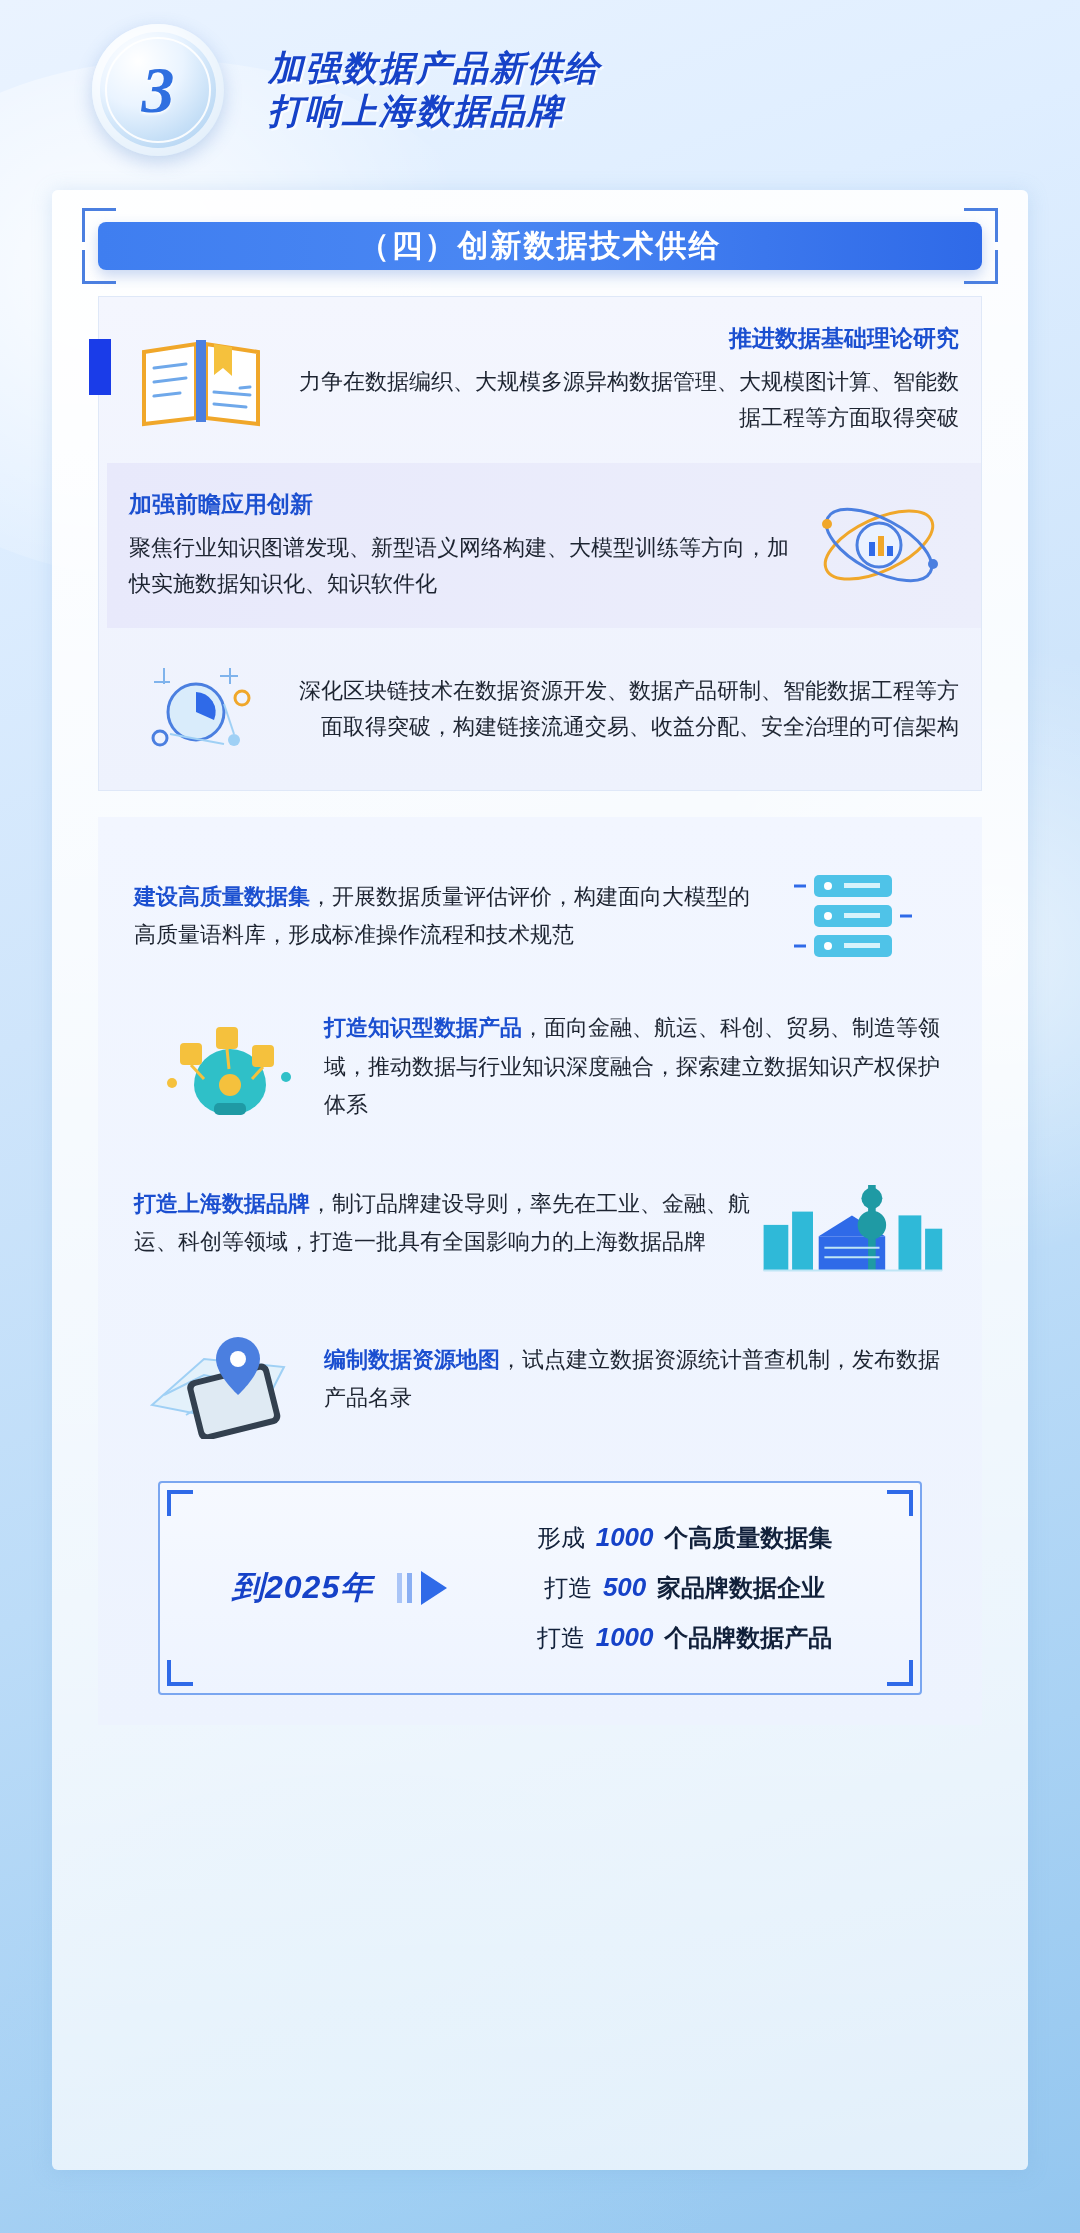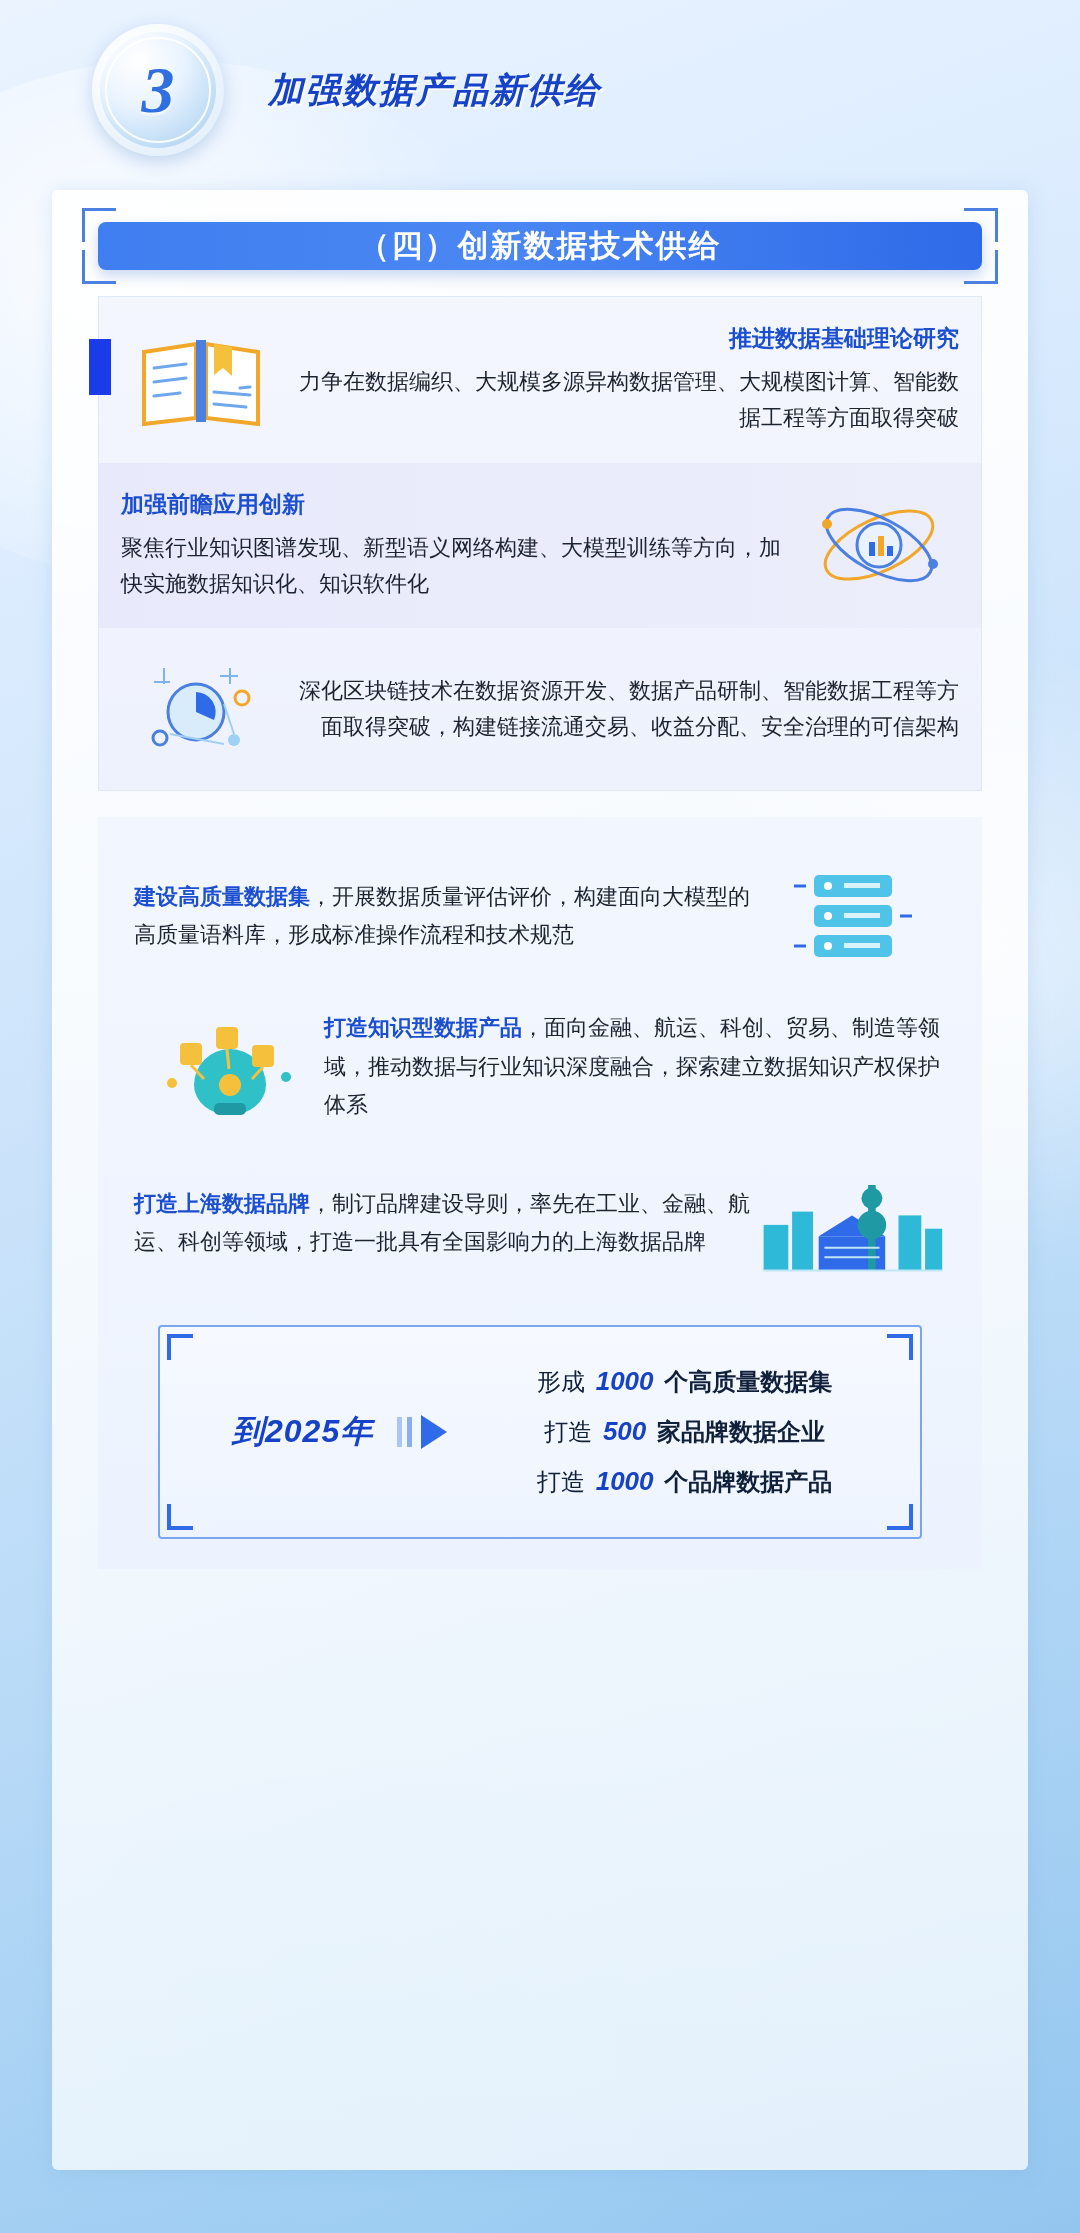--- a/index.html
+++ b/index.html
@@ -126,21 +126,21 @@
     background: linear-gradient(180deg, #f4f6fe, #eef2fd);
     position: relative;
   }
   .row {
     position: relative;
     display: flex;
     align-items: center;
     padding: 26px 22px;
     min-height: 150px;
   }
-  .row.alt { background: linear-gradient(90deg, #e8e9fb, #eceefb); }
+  .row.alt { background: linear-gradient(90deg, #e8e9fb, #eceefb); margin-left: 8px; }
   .row .txt { flex: 1; }
   .row .txt .h {
     font-size: 23px;
     font-weight: bold;
     color: #1b4fd0;
     margin-bottom: 10px;
   }
   .row .txt .p {
     font-size: 22px;
     line-height: 1.65;
@@ -254,20 +254,21 @@
 <div class="glow glow-a"></div>
 <div class="glow glow-b"></div>
 <div class="glow glow-c"></div>
 
 <div class="header">
   <div class="badge-num">
     <span>3</span>
   </div>
   <div class="header-titles">
     <div class="line">加强数据产品新供给</div>
+    <div class="line">打响上海数据品牌</div>
   </div>
 </div>
 
 <div class="card">
 
   <div class="sec">
     <span class="sec-corner tl"></span>
     <span class="sec-corner tr"></span>
     <span class="sec-corner bl"></span>
     <span class="sec-corner br"></span>
@@ -428,20 +429,38 @@
           </g>
           <g stroke="#bfe6f5" stroke-width="2">
             <line x1="8" y1="110" x2="196" y2="110"></line>
             <line x1="72" y1="86" x2="130" y2="86"></line>
             <line x1="72" y1="96" x2="130" y2="96"></line>
           </g>
         </svg>
       </div>
     </div>
 
+    <div class="block">
+      <div class="ibox">
+        <svg width="190" height="120" viewBox="0 0 190 120">
+          <path d="M18 86 L70 40 L150 48 L120 106 Z" fill="#e3f1fb" stroke="#9fd0f5" stroke-width="2"></path>
+          <g stroke="#9fd0f5" stroke-width="2" fill="none">
+            <path d="M30 76 L70 56 L120 66"></path>
+            <path d="M52 96 L92 72 L136 78"></path>
+          </g>
+          <rect x="58" y="52" width="84" height="62" rx="8" fill="#33404f" transform="rotate(-14 100 84)"></rect>
+          <rect x="64" y="58" width="72" height="50" rx="4" fill="#dfeaf3" transform="rotate(-14 100 84)"></rect>
+          <path d="M104 18 a22 22 0 0 1 22 22 c0 16 -22 36 -22 36 s-22 -20 -22 -36 a22 22 0 0 1 22 -22 Z" fill="#4b7fe0"></path>
+          <circle cx="104" cy="40" r="8" fill="#fff"></circle>
+        </svg>
+      </div>
+      <div class="txt">
+        <b>编制数据资源地图</b><span>，试点建立数据资源统计普查机制，发布数据产品名录</span>
+      </div>
+    </div>
 
     <div class="goal">
       <span class="gc tl"></span>
       <span class="gc tr"></span>
       <span class="gc bl"></span>
       <span class="gc br"></span>
 
       <div class="goal-label">到2025年</div>
       <div class="goal-arrow">
         <i></i>

